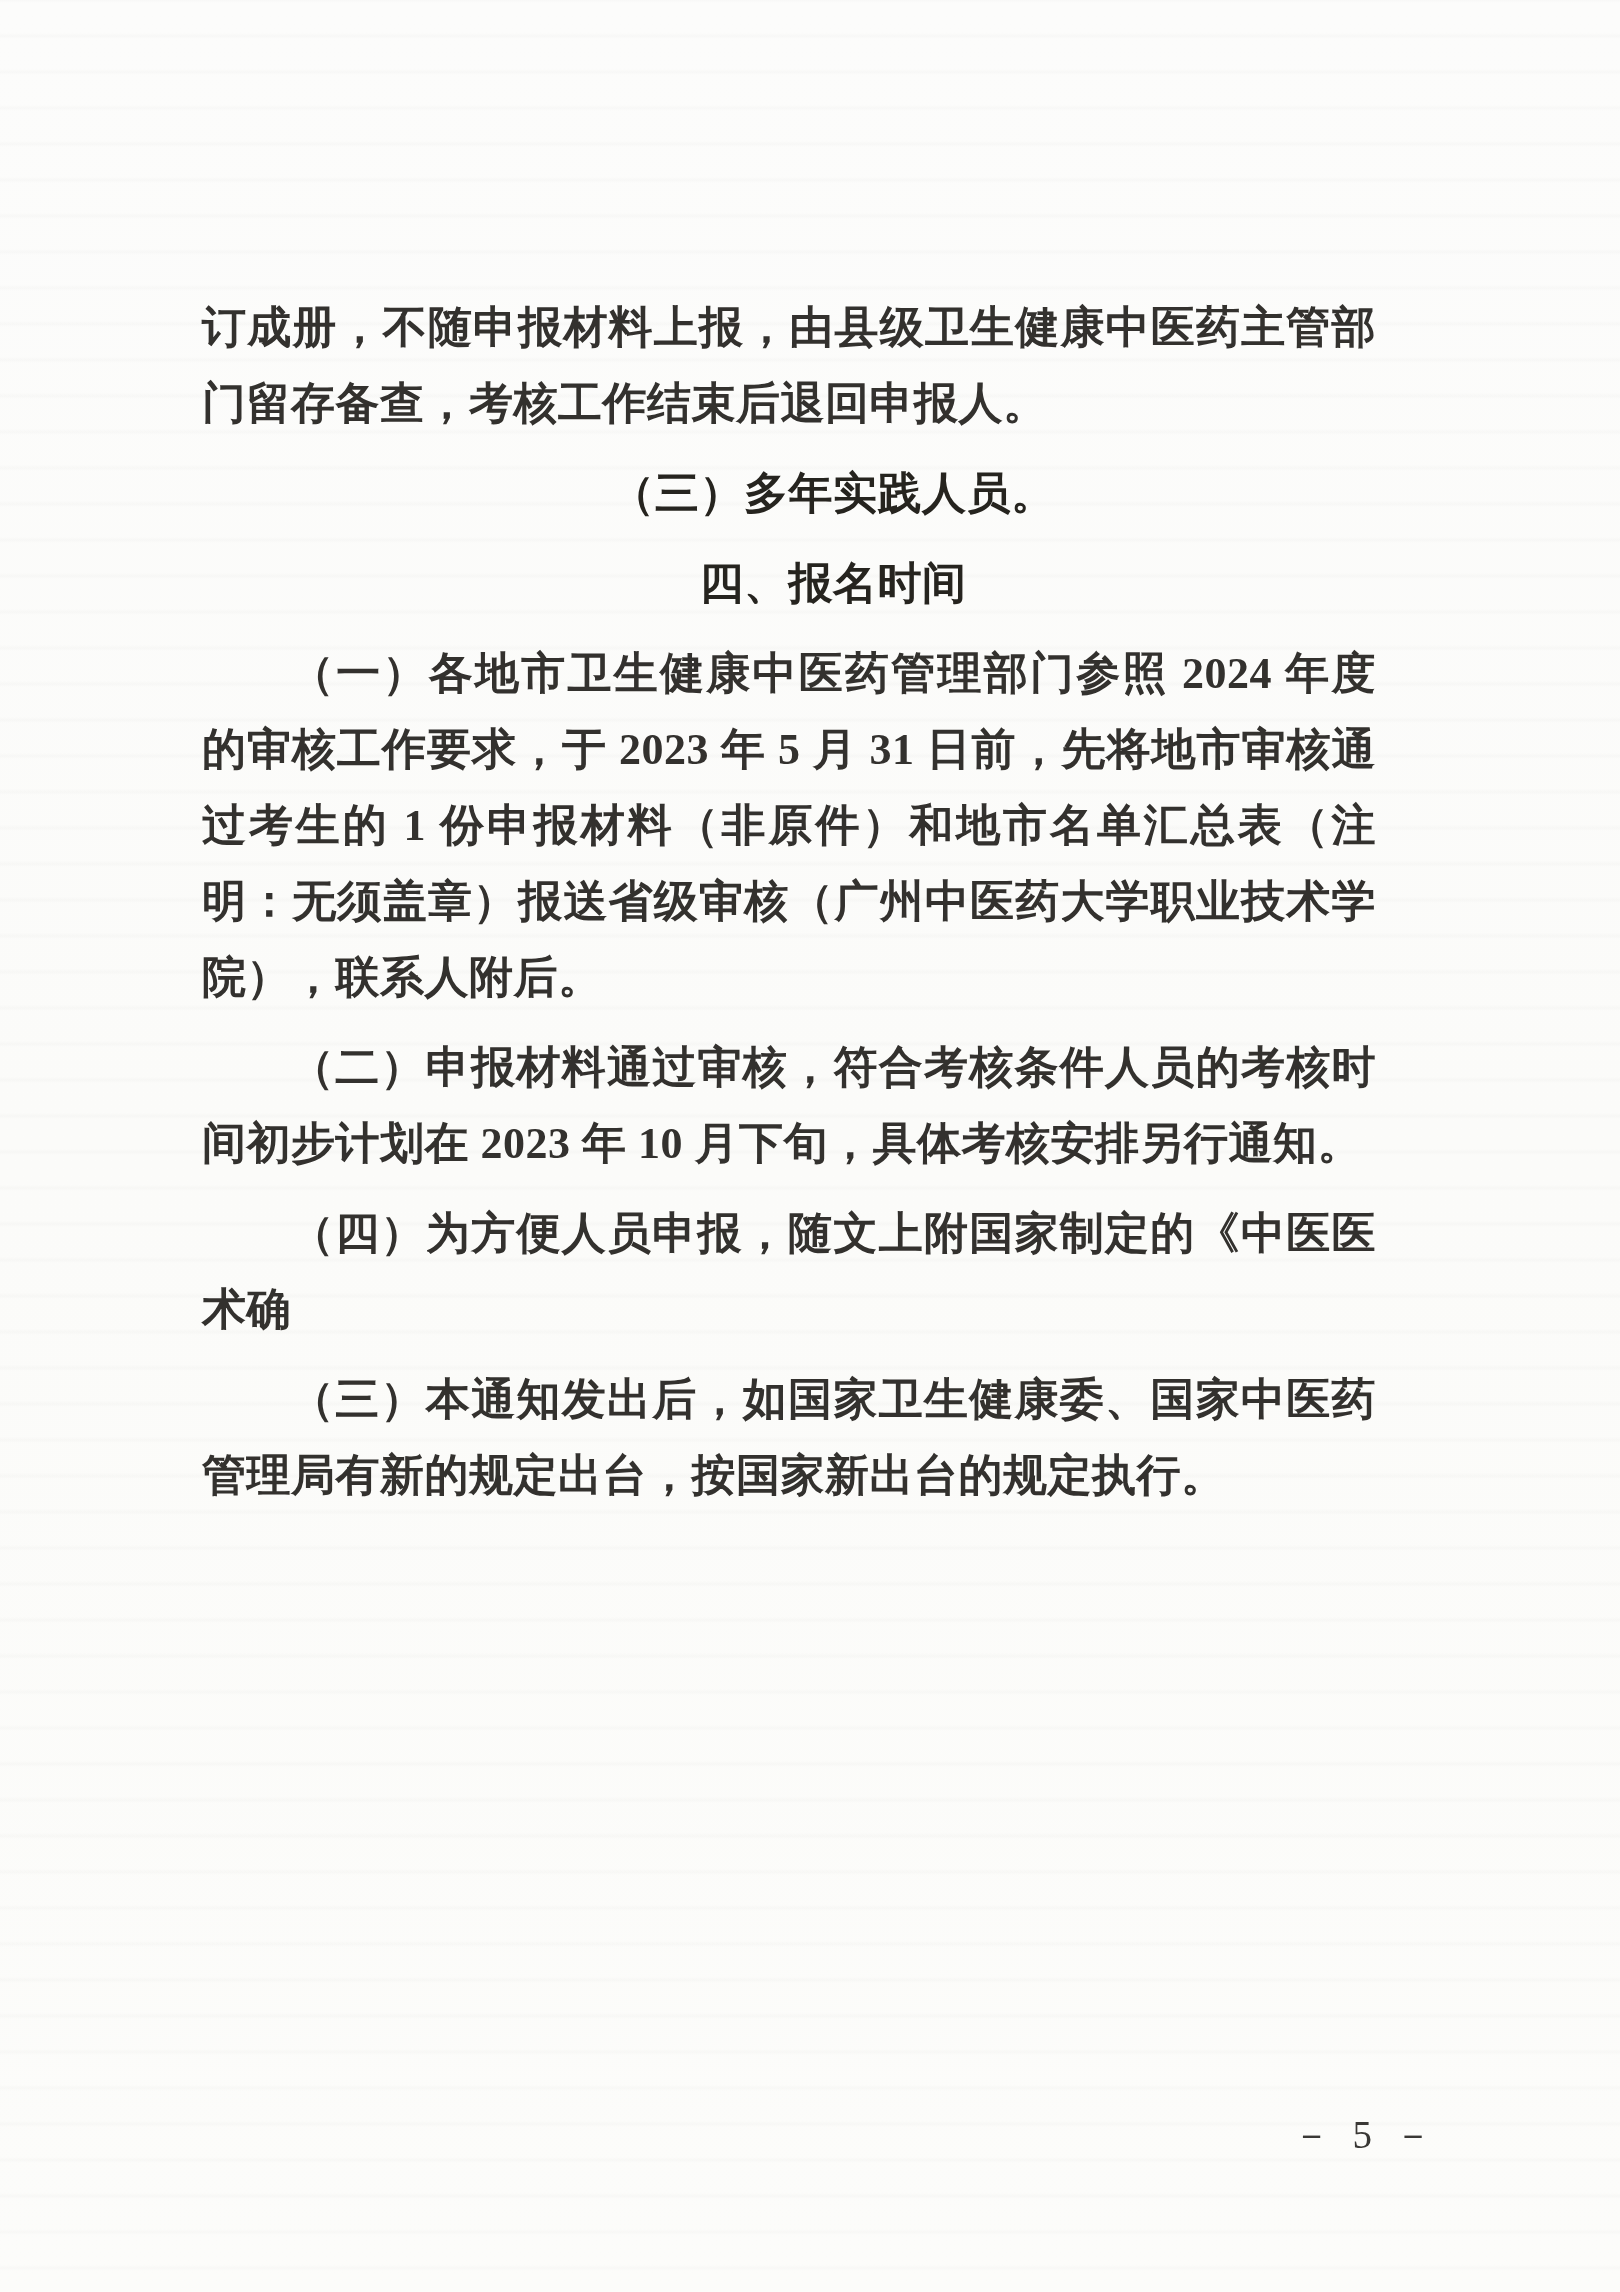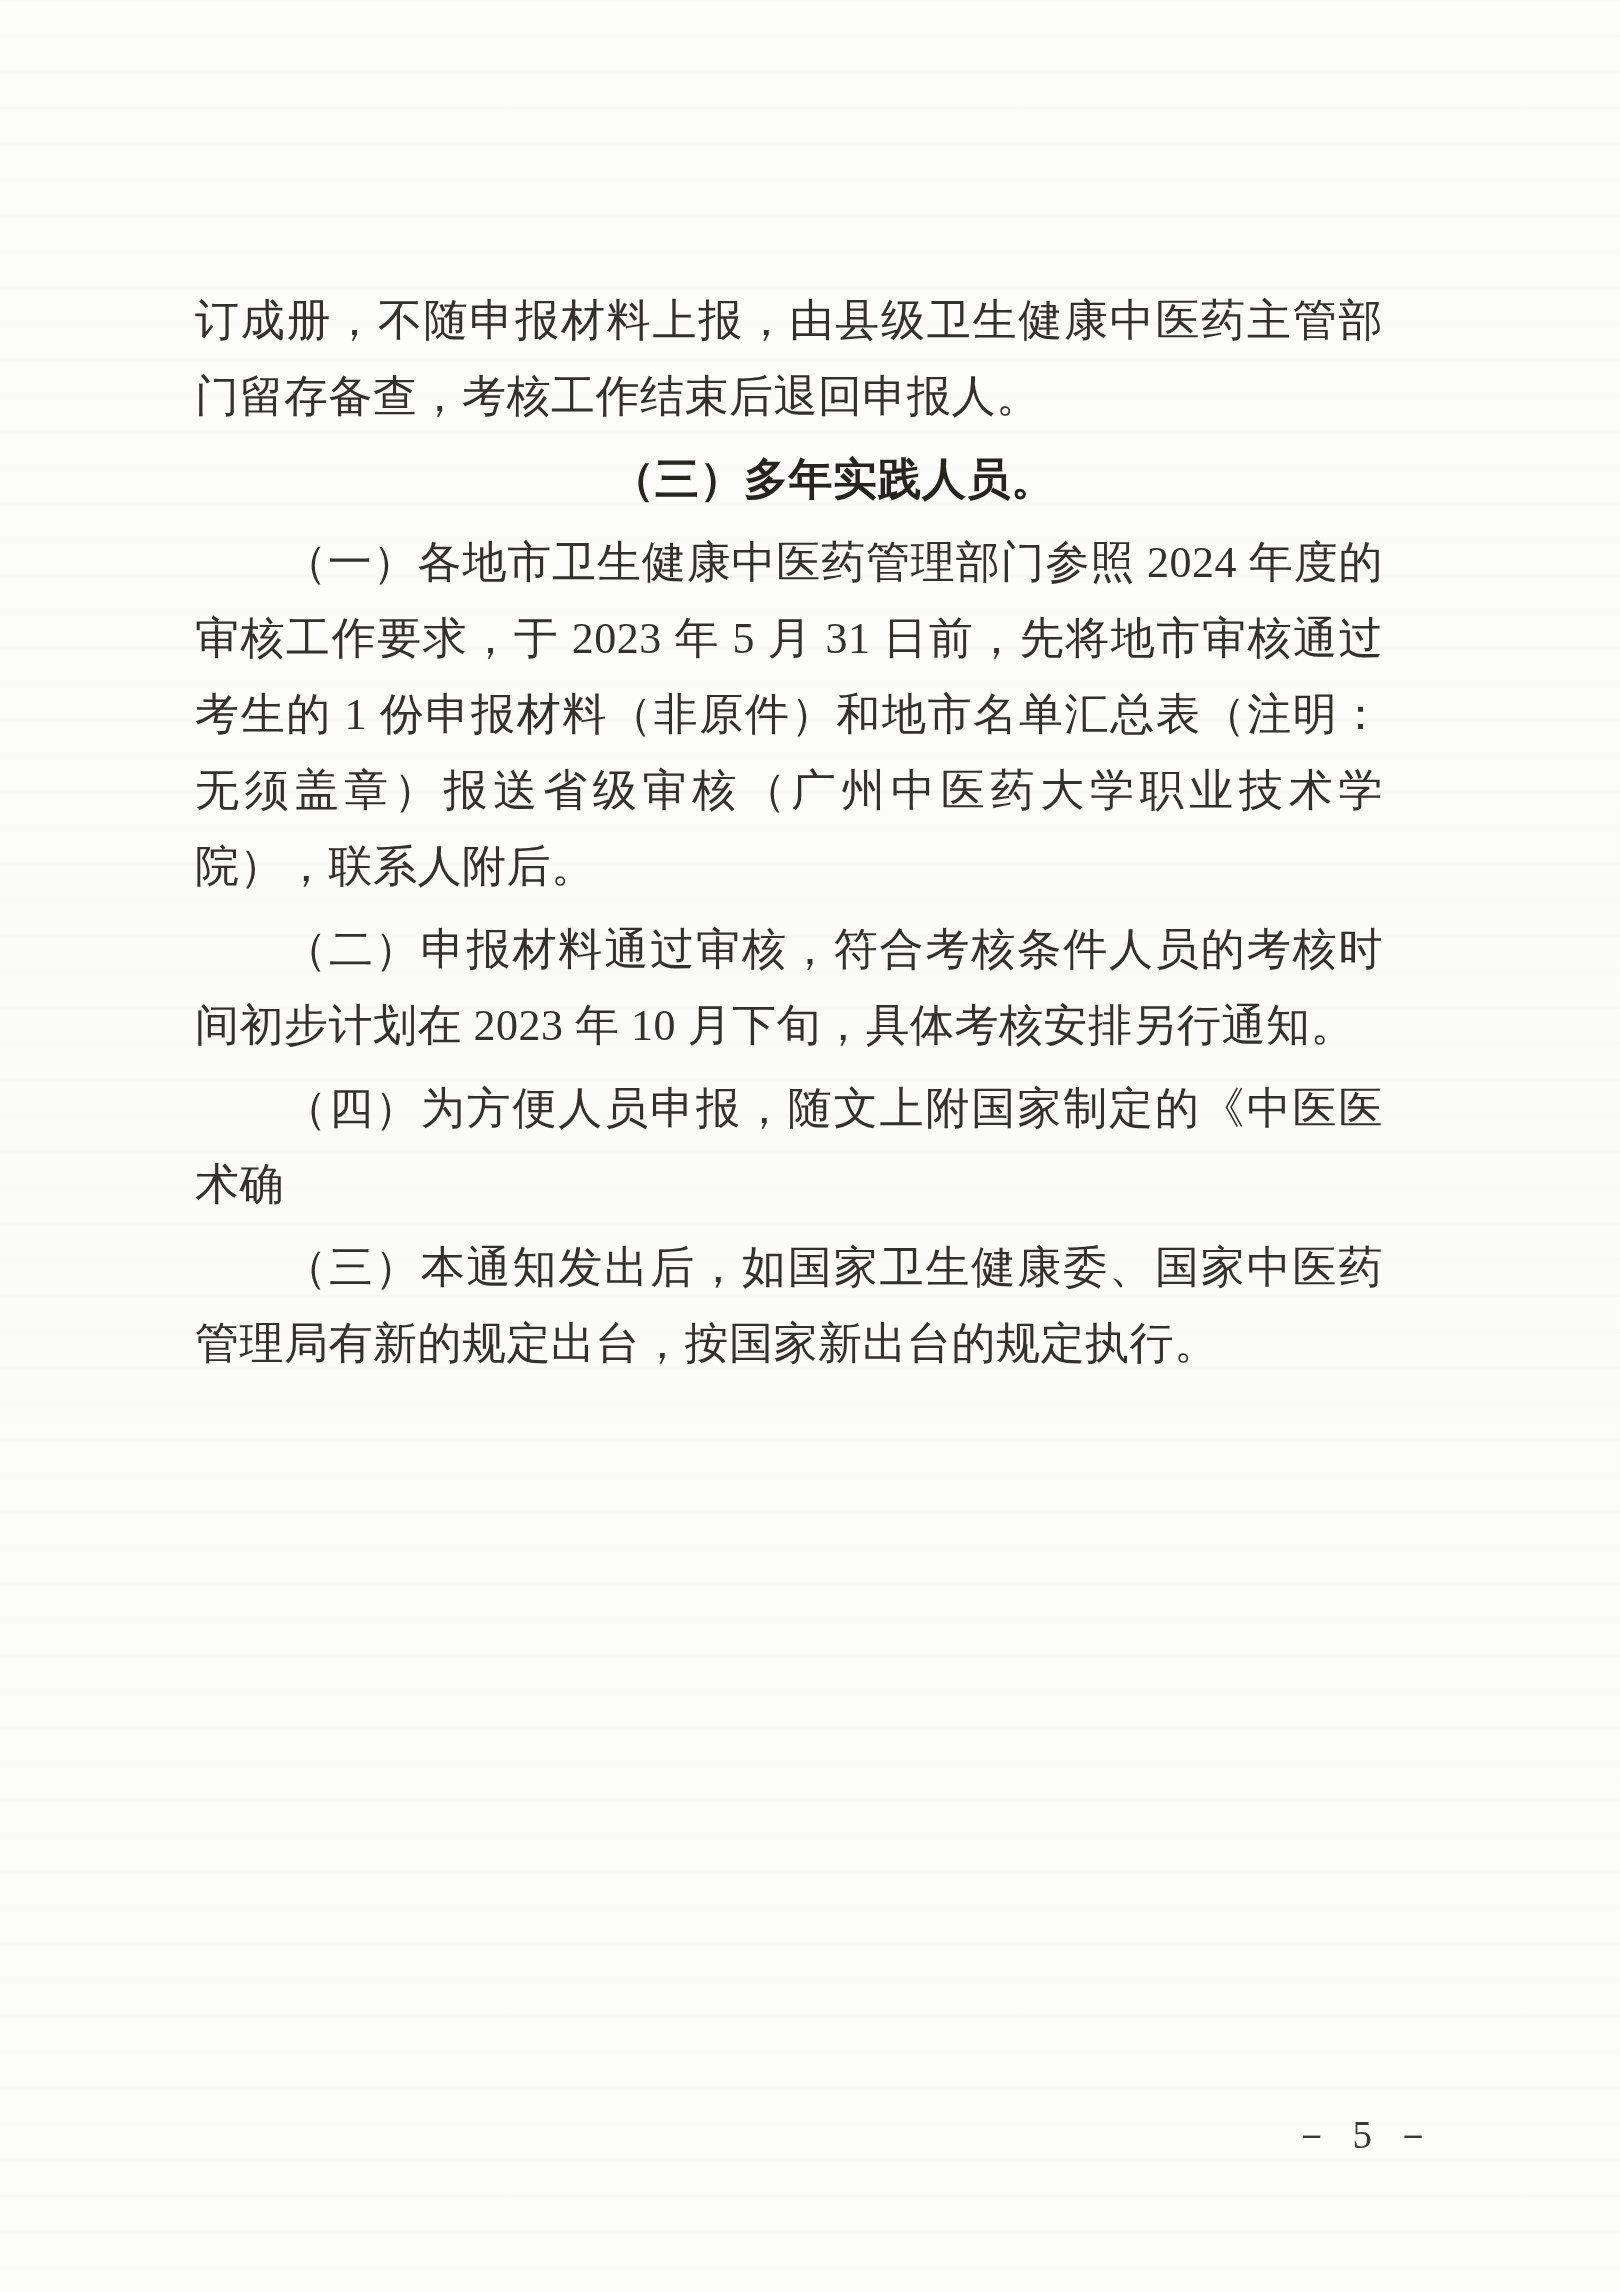--- a/index.html
+++ b/index.html
@@ -27,22 +27,23 @@
     position: absolute;
     left: 188px;
     top: 276px;
     width: 1202px;
     font-size: 44px;
     line-height: 76px;
     text-align: justify;
     letter-spacing: 0.5px;
   }
   .doc p {
-    margin: 7px;
+    margin: 14px;
     padding: 0;
+    font-weight: bold;
   }
   .para, .head {
     text-indent: 2em;
   }
   .cont {
     text-indent: 0;
   }
   .head {
     font-weight: bold;
     color: #26241f;
@@ -59,20 +60,21 @@
     white-space: nowrap;
   }
 </style>
 </head>
 <body>
 
 <div class="page">
   <div class="doc">
     <p class="cont">订成册，不随申报材料上报，由县级卫生健康中医药主管部门留存备查，考核工作结束后退回申报人。</p>
     <p class="head">（三）多年实践人员。</p>
+    <p class="head">四、报名时间</p>
     <p class="para">（一）各地市卫生健康中医药管理部门参照 2024 年度的审核工作要求，于 2023 年 5 月 31 日前，先将地市审核通过考生的 1 份申报材料（非原件）和地市名单汇总表（注明：无须盖章）报送省级审核（广州中医药大学职业技术学院），联系人附后。</p>
     <p class="para">（二）申报材料通过审核，符合考核条件人员的考核时间初步计划在 2023 年 10 月下旬，具体考核安排另行通知。</p>
     <p class="para">（四）为方便人员申报，随文上附国家制定的《中医医术确</p>
     <p class="para">（三）本通知发出后，如国家卫生健康委、国家中医药管理局有新的规定出台，按国家新出台的规定执行。</p>
   </div>
   <div class="page-number">－ 5 －</div>
 </div>
 
 
 </body></html>

